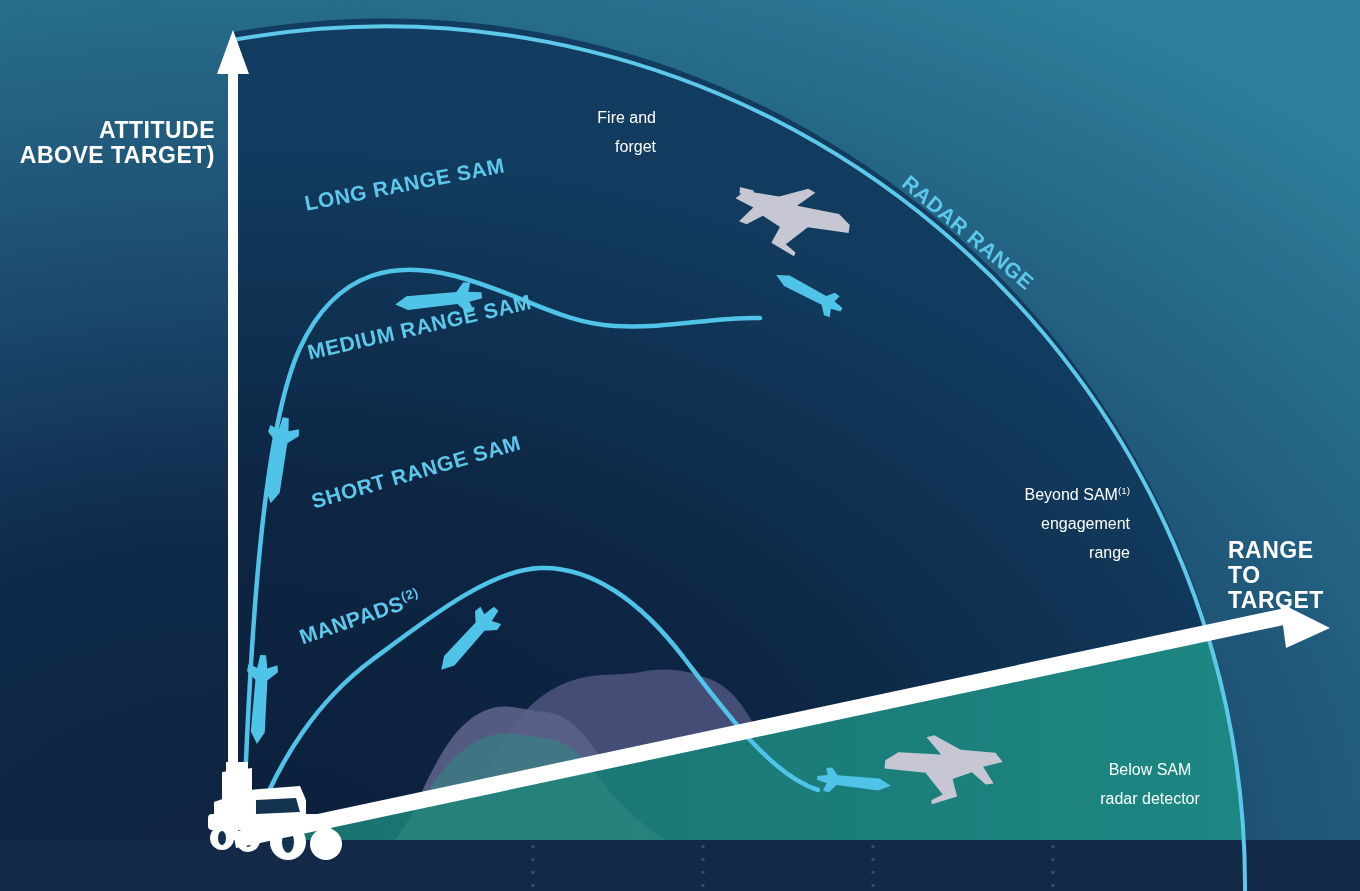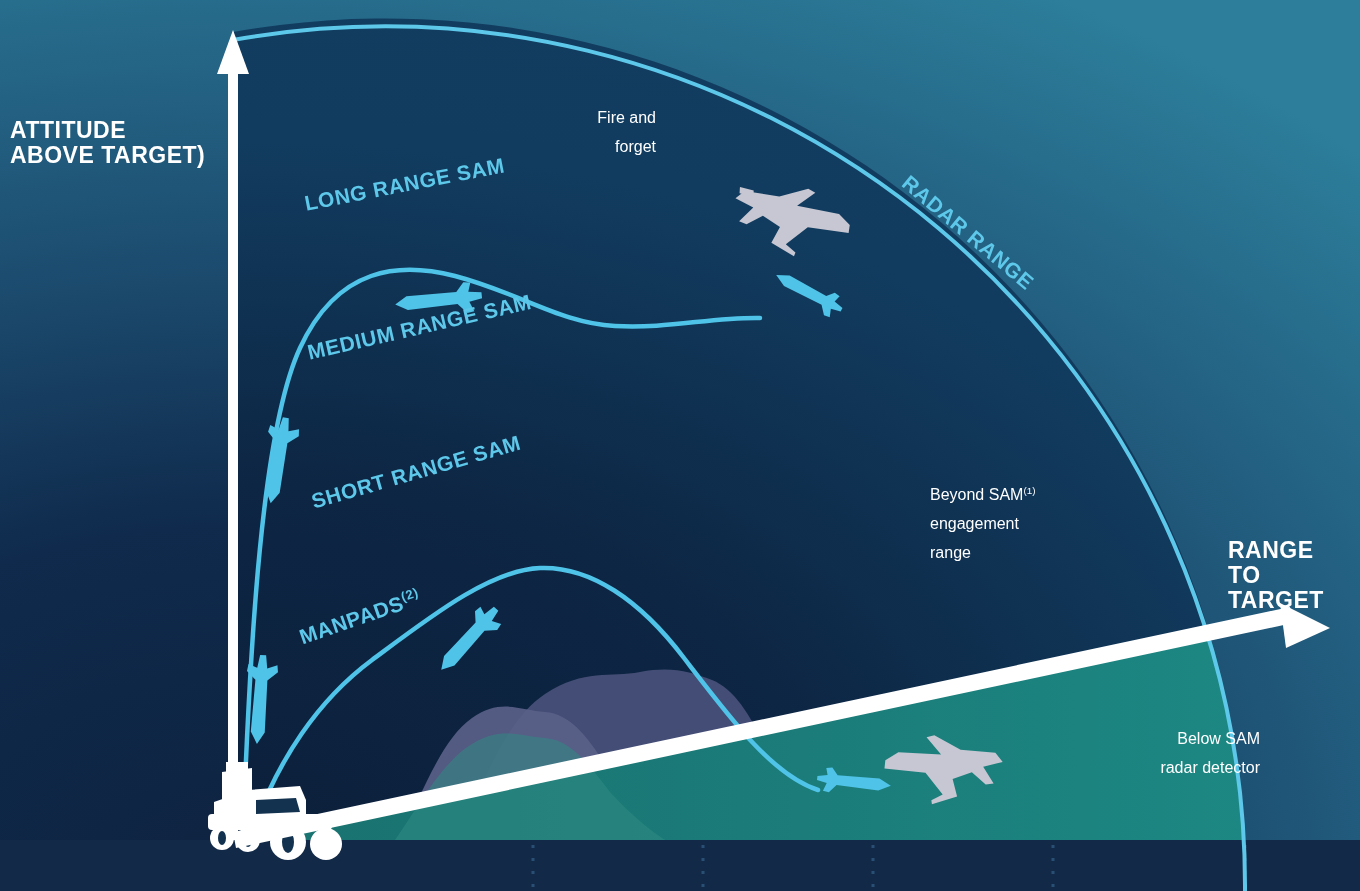--- a/index.html
+++ b/index.html
@@ -4,21 +4,21 @@
 <style>
   html,body{margin:0;padding:0;background:#0d2038;}
   #stage{
     position:relative;width:1360px;height:891px;overflow:hidden;
     background:#0e2340;
     font-family:"Liberation Sans", sans-serif;
   }
   svg.layer{position:absolute;left:0;top:0;width:1360px;height:891px;}
   .lbl{position:absolute;color:#ffffff;}
   .axis-label{
-    font-size:23px;line-height:25px;font-weight:bold;
+    font-size:23px;line-height:25px;font-weight:bold;text-align:right;
     font-family:"Liberation Sans Narrow","Liberation Sans",sans-serif;
     letter-spacing:.5px;white-space:pre-line;
   }
   .ring-label{
     color:#5ec8ea;font-size:21px;font-weight:bold;letter-spacing:.6px;
     font-family:"Liberation Sans Narrow","Liberation Sans",sans-serif;
     white-space:nowrap;transform-origin:left center;
   }
   .white-note{
     color:#fff;font-size:16px;line-height:29px;font-weight:normal;
@@ -201,19 +201,19 @@
 
   <div class="lbl ring-label" style="left:308px;top:341px;transform:rotate(-13deg);">MEDIUM RANGE SAM</div>
 
   <div class="lbl ring-label" style="left:312px;top:490px;transform:rotate(-16deg);">SHORT RANGE SAM</div>
 
   <div class="lbl ring-label" style="left:300px;top:625px;transform:rotate(-19deg);"><span>MANPADS</span><span class="sup">(2)</span></div>
 
   <div class="lbl white-note" style="left:500px;top:103px;width:156px;text-align:right;">Fire and
 forget</div>
 
-  <div class="lbl white-note" style="left:930px;top:476px;width:200px;text-align:left;"><span>Beyond SAM</span><span class="sup">(1)</span><br><span>engagement
+  <div class="lbl white-note" style="left:930px;top:476px;width:200px;text-align:right;"><span>Beyond SAM</span><span class="sup">(1)</span><br><span>engagement
 range</span></div>
 
-  <div class="lbl white-note" style="left:1040px;top:724px;width:220px;text-align:right;">Below SAM
+  <div class="lbl white-note" style="left:1040px;top:755px;width:220px;text-align:center;">Below SAM
 radar detector</div>
 
 </div>
 
 </body></html>

